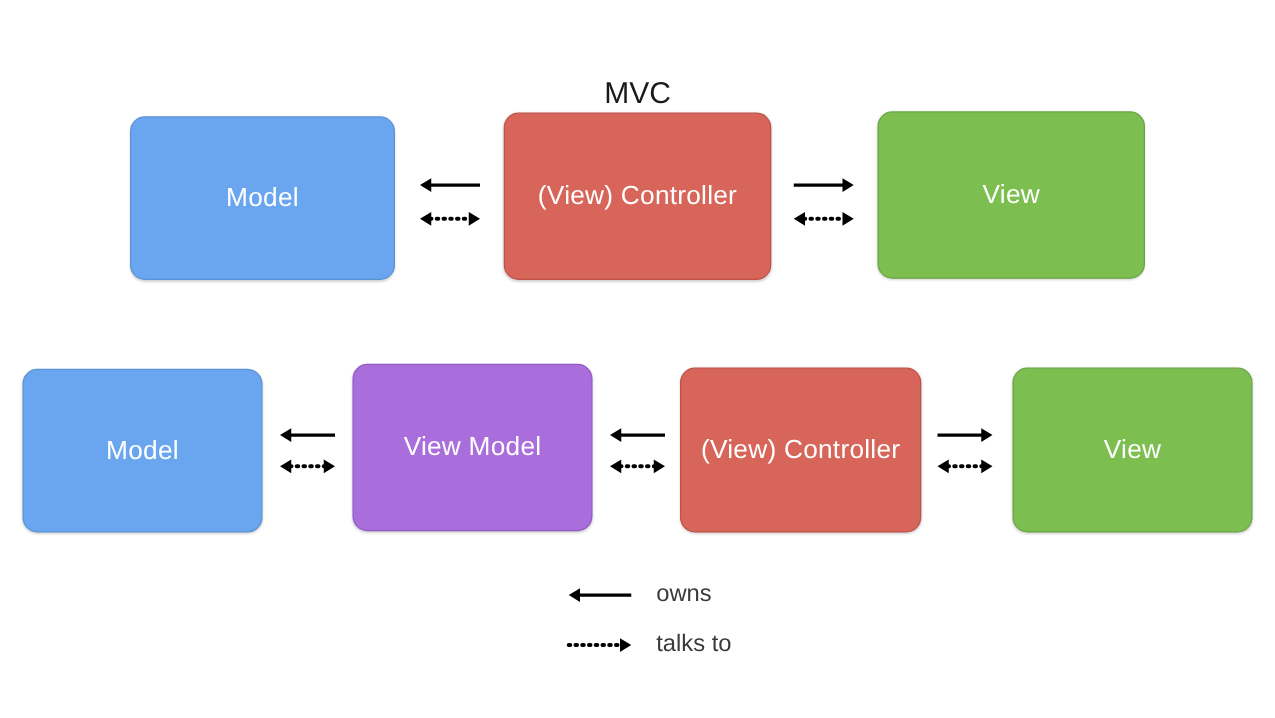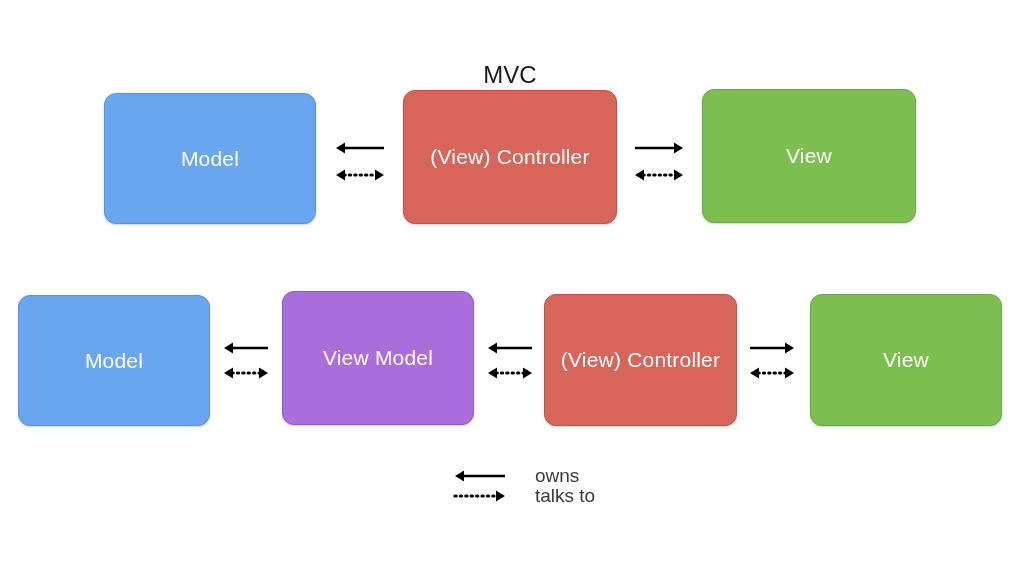--- a/index.html
+++ b/index.html
@@ -48,21 +48,20 @@
   .arrow-group {
     position: absolute;
   }
   .legend {
     position: absolute;
   }
   .legend-row {
     position: absolute;
     display: flex;
     align-items: center;
-    gap: 10px;
   }
   .legend-label {
     font-size: 19px;
     color: #3a3a3a;
     font-family: "Liberation Sans", sans-serif;
     white-space: nowrap;
     margin-left: 8px;
   }
   svg { display: block; overflow: visible; }
 </style>
@@ -160,21 +159,21 @@
     <div class="legend" style="left: 455px; top: 465px;">
       <div class="legend-row" style="left: 0px; top: 0px;">
         <span style="display: inline-block; width: 74px; height: 22px; margin-left: -12px;">
           <svg width="74" height="22" viewBox="0 0 74 22">
             <line x1="20" y1="11" x2="62" y2="11" stroke="#000000" stroke-width="2.6" stroke-linecap="butt"></line>
             <polygon points="12,11 21,5.5 21,16.5" fill="#000000"></polygon>
           </svg>
         </span>
         <span class="legend-label">owns</span>
       </div>
-      <div class="legend-row" style="left: 0px; top: 20px;">
+      <div class="legend-row" style="left: 0px; top: 40px;">
         <span style="display: inline-block; width: 74px; height: 22px; margin-left: -12px;">
           <svg width="74" height="22" viewBox="0 0 74 22">
             <line x1="12" y1="11" x2="54" y2="11" stroke="#000000" stroke-width="3.2" stroke-dasharray="1.2 4.2" stroke-linecap="round"></line>
             <polygon points="62,11 53,5.5 53,16.5" fill="#000000"></polygon>
           </svg>
         </span>
         <span class="legend-label">talks to</span>
       </div>
     </div>
   </div>

